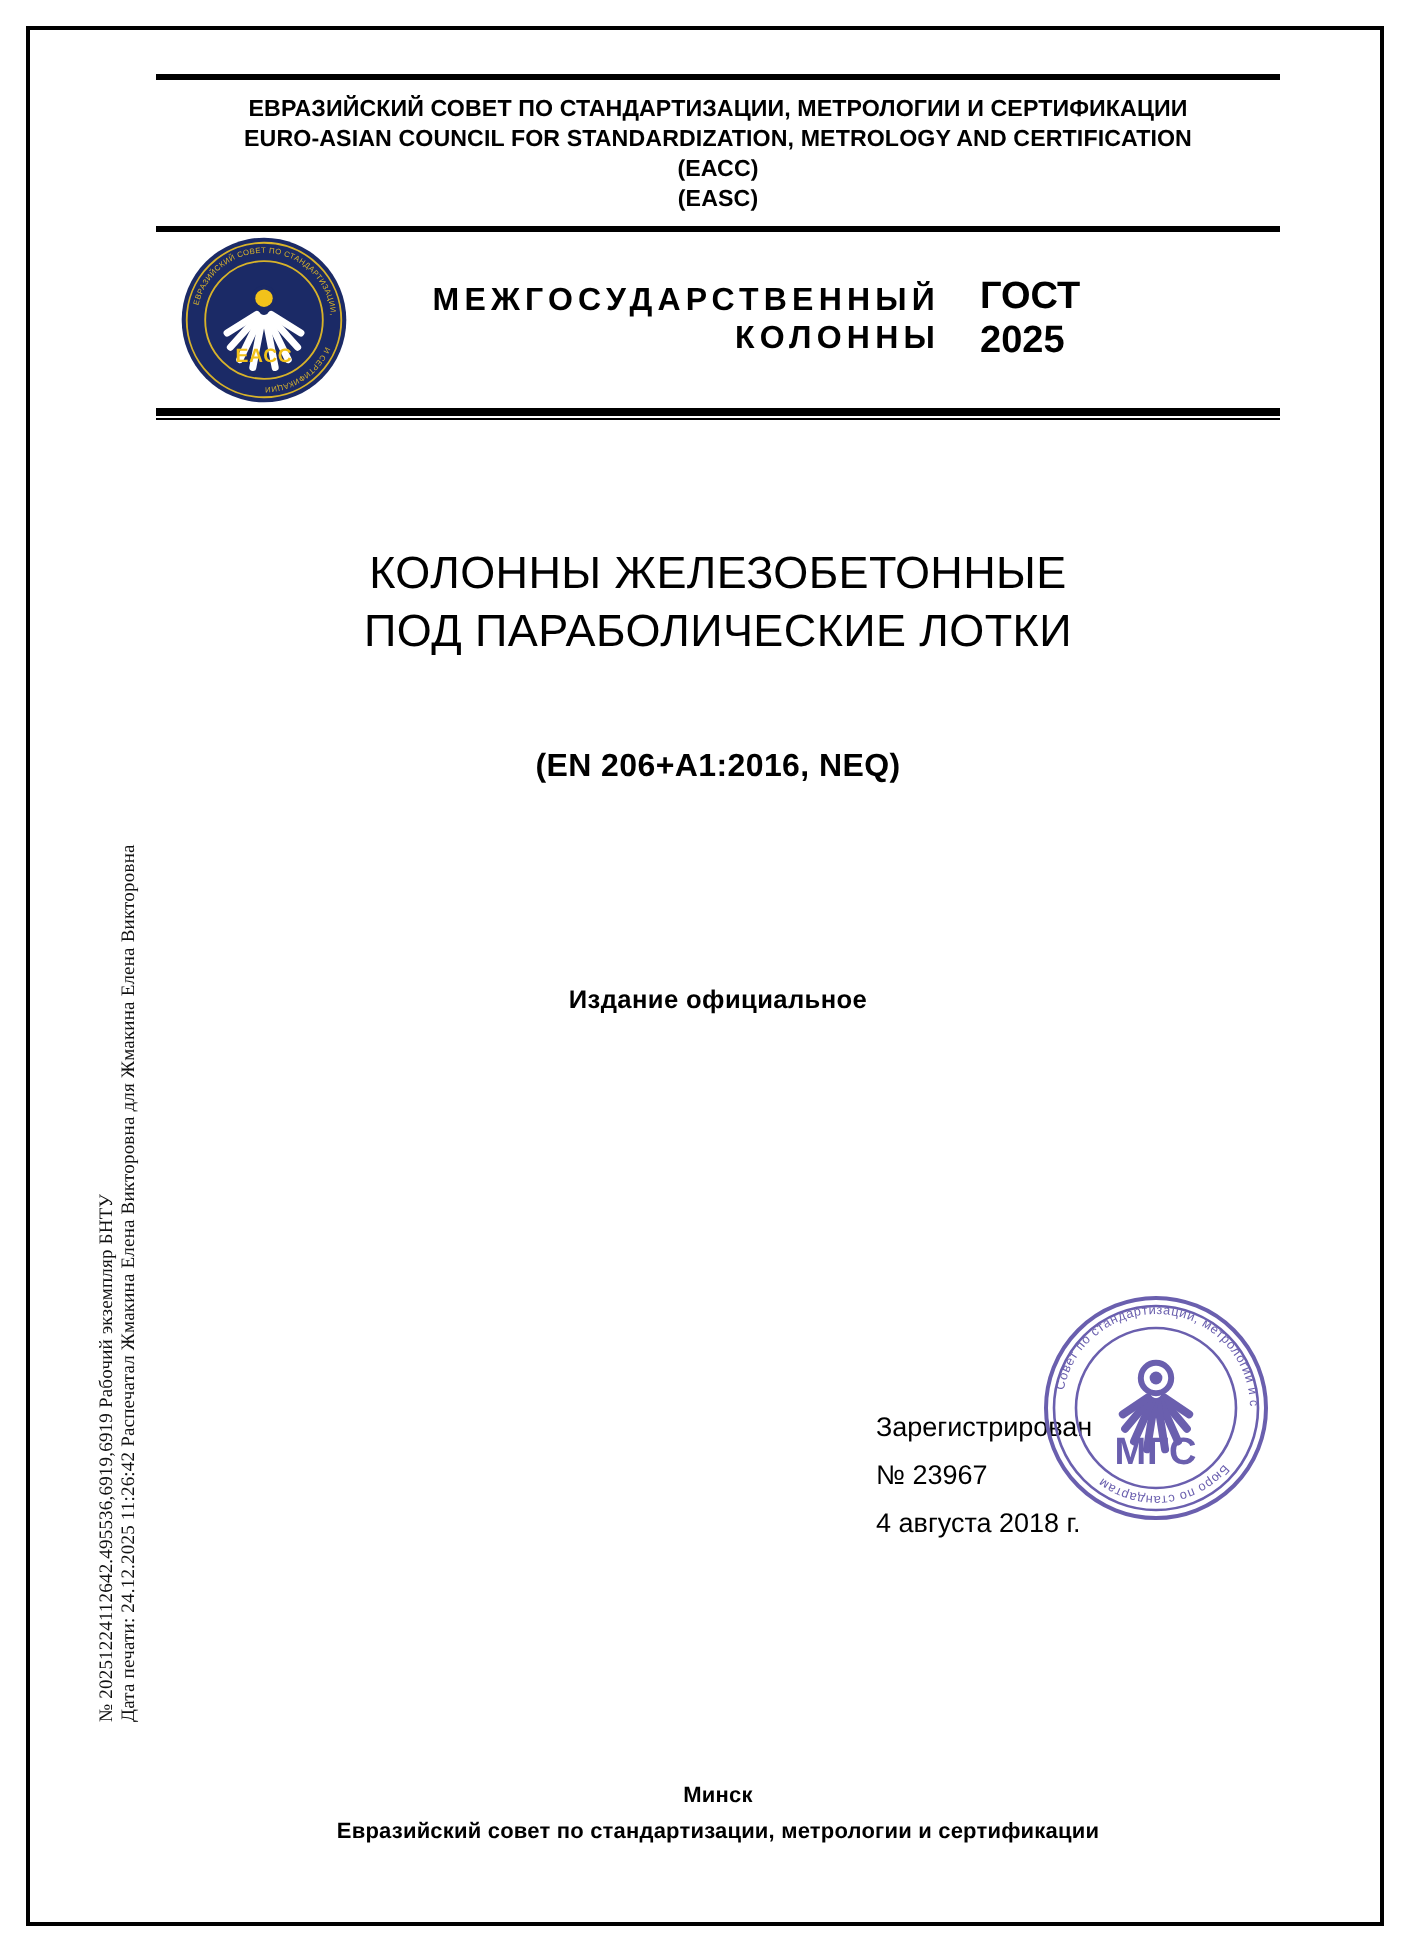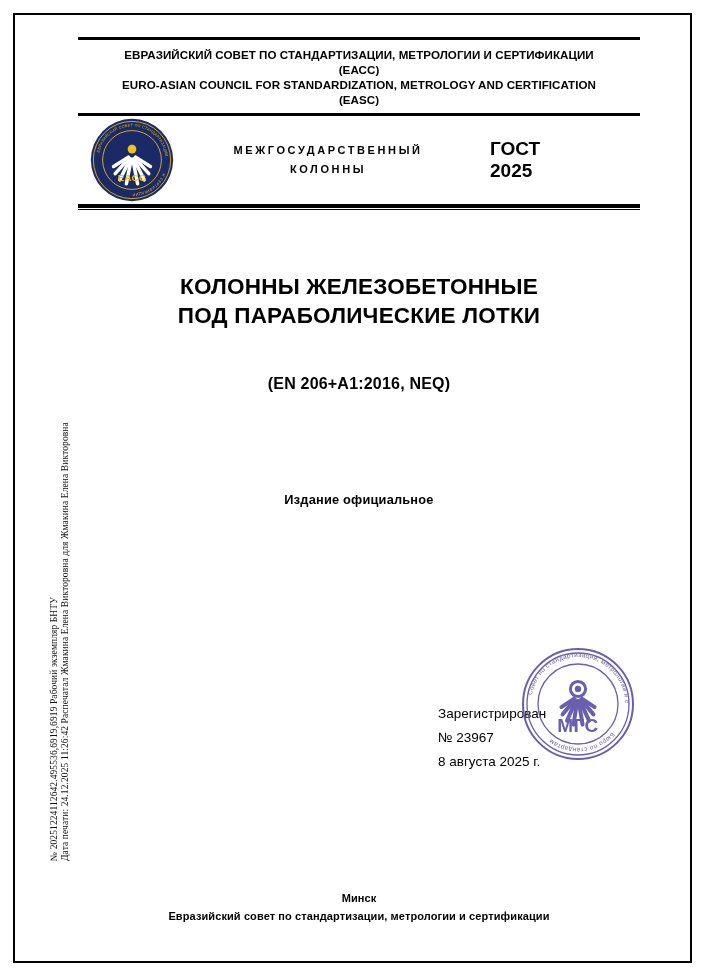--- a/index.html
+++ b/index.html
@@ -87,22 +87,22 @@
   }
   .logo-cell {
     width: 108px;
     display: flex;
     justify-content: center;
     align-items: center;
     flex: none;
   }
   .std-label {
     flex: 1;
-    text-align: center;
-    font-size: 11px;
+    text-align: right;
+    font-size: 16px;
     font-weight: bold;
     letter-spacing: 2.6px;
     line-height: 19px;
     padding-right: 20px;
   }
   .std-label span { display: block; }
   .gost-cell {
     width: 150px;
     flex: none;
     font-size: 19px;
@@ -112,21 +112,21 @@
   }
   .gost-cell span { display: block; }
 
   
   .title-area {
     text-align: center;
     padding-top: 62px;
   }
   .doc-title {
     font-size: 22.5px;
-    font-weight: bold;
+    font-weight: normal;
     line-height: 29px;
     letter-spacing: 0.2px;
   }
   .doc-title span { display: block; }
   .doc-subtitle {
     font-size: 17px;
     font-weight: bold;
     margin-top: 44px;
     letter-spacing: 0.2px;
   }
@@ -191,22 +191,22 @@
   <span class="sidebar-line">№ 20251224112642.495536,6919,6919 Рабочий экземпляр БНТУ</span>
   <span class="sidebar-line">Дата печати: 24.12.2025 11:26:42 Распечатал Жмакина Елена Викторовна для Жмакина Елена Викторовна</span>
 </div>
 
 <div class="content">
 
   <div class="rule-thin" style="margin-top:37px;"></div>
 
   <div class="org-block">
     <span class="org-line">ЕВРАЗИЙСКИЙ СОВЕТ ПО СТАНДАРТИЗАЦИИ, МЕТРОЛОГИИ И СЕРТИФИКАЦИИ</span>
+    <span class="org-line">EURO-ASIAN COUNCIL FOR STANDARDIZATION, METROLOGY AND CERTIFICATION</span>
     <span class="org-line">(ЕАСС)</span>
-    <span class="org-line">EURO-ASIAN COUNCIL FOR STANDARDIZATION, METROLOGY AND CERTIFICATION</span>
     <span class="org-line">(EASC)</span>
   </div>
 
   <div class="rule-thin"></div>
 
   <div class="std-row">
 
     <div class="logo-cell">
       <svg width="84" height="84" viewBox="0 0 100 100">
         <defs>
@@ -276,21 +276,21 @@
       <span>ПОД ПАРАБОЛИЧЕСКИЕ ЛОТКИ</span>
     </div>
     <div class="doc-equiv">(EN 206+A1:2016, NEQ)</div>
     <div class="doc-official">Издание официальное</div>
   </div>
 
   <div class="reg-zone">
     <div class="reg-text">
       <span>Зарегистрирован</span>
       <span>№ 23967</span>
-      <span>8 августа 2025 г.</span>
+      <span>4 августа 2018 г.</span>
     </div>
 
     <svg class="stamp" viewBox="0 0 120 120">
       <defs>
         <path id="stTop" d="M 60,60 m -47,0 a 47,47 0 1,1 94,0" fill="none"></path>
         <path id="stBot" d="M 60,60 m 44,0 a 44,44 0 1,1 -88,0" fill="none"></path>
       </defs>
       <circle cx="60" cy="60" r="55" fill="none" stroke="#6a5fae" stroke-width="2"></circle>
       <circle cx="60" cy="60" r="51" fill="none" stroke="#6a5fae" stroke-width="1.3"></circle>
       <circle cx="60" cy="60" r="40" fill="none" stroke="#6a5fae" stroke-width="1.3"></circle>

